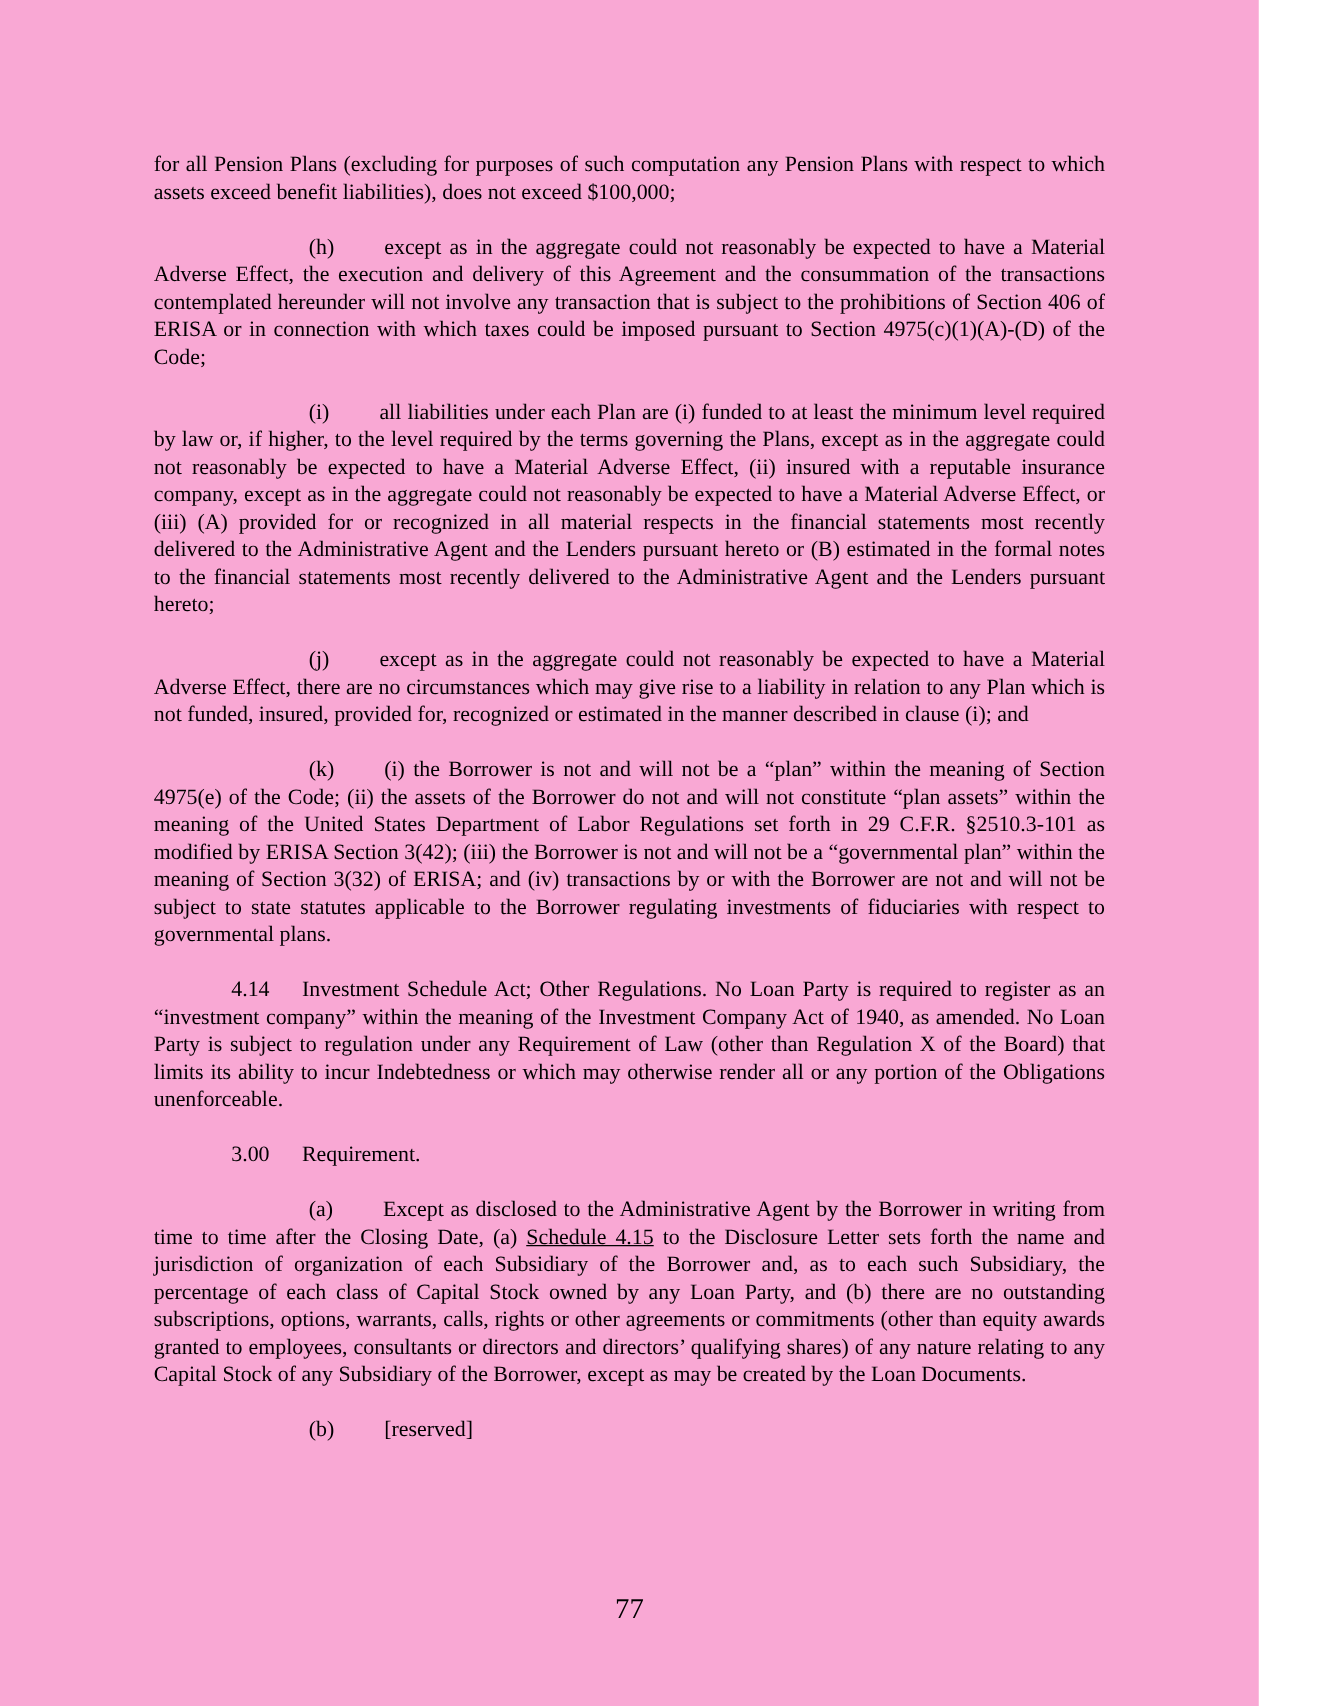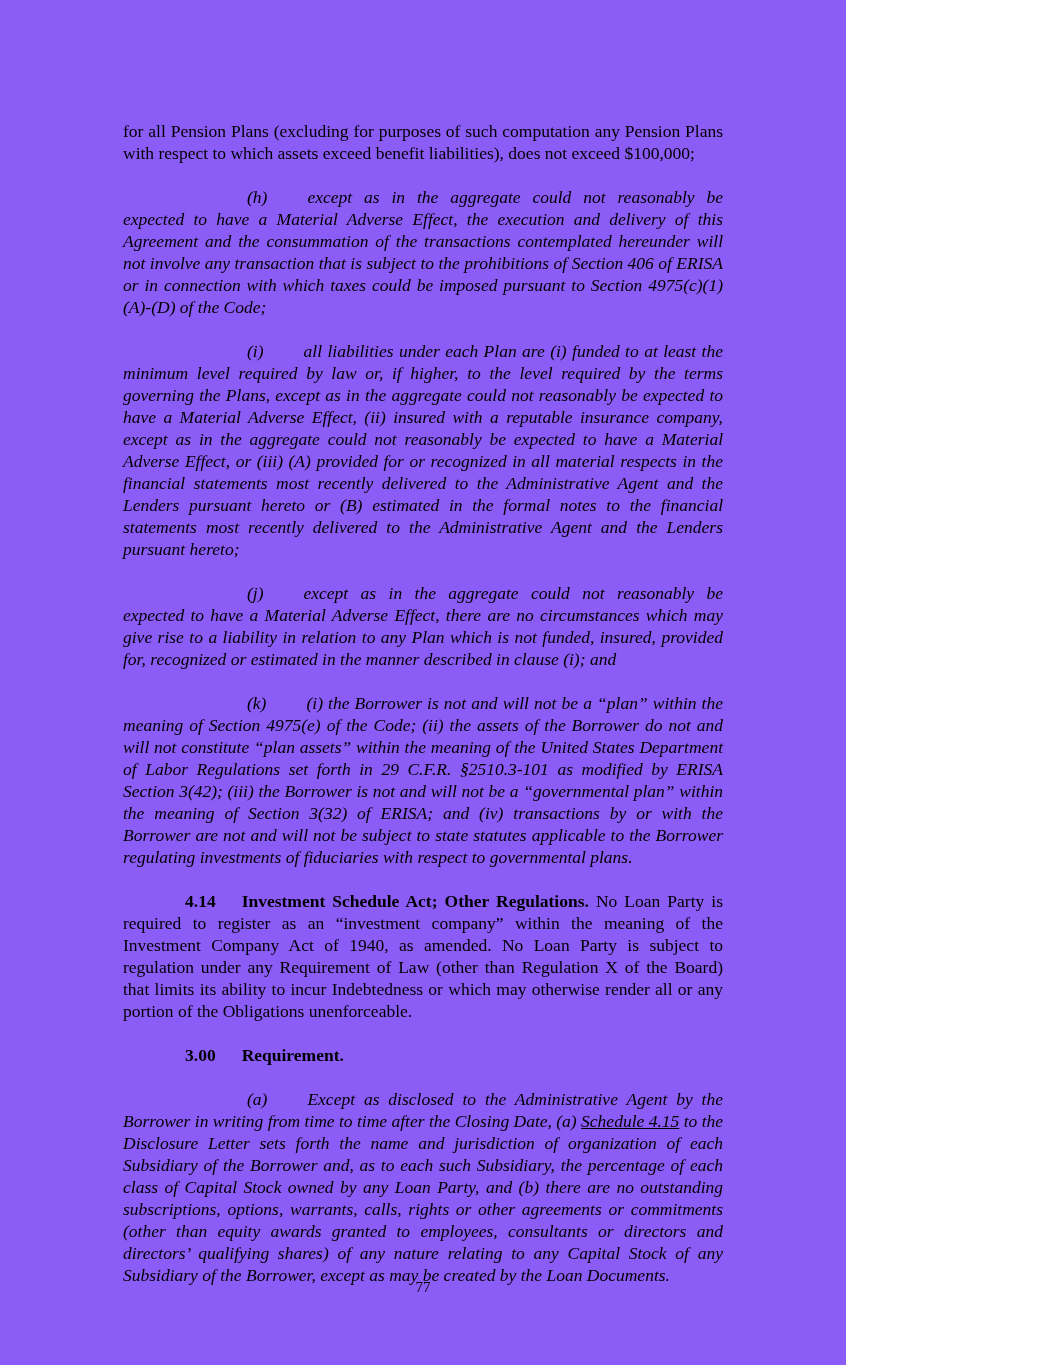--- a/index.html
+++ b/index.html
@@ -1,45 +1,45 @@
 <!DOCTYPE html>
 <html><head>
 <meta charset="utf-8">
 <style>
   html, body { margin: 0; padding: 0; background: #ffffff; }
   .page {
     position: relative;
-    width: 846px;
+    width: 1007px;
     height: 1365px;
-    background: #8b5cf6;
+    background: #f9a8d4;
     box-sizing: border-box;
     padding: 120px 123px 0 123px;
     font-family: "Liberation Serif", "DejaVu Serif", serif;
     font-size: 17.5px;
     line-height: 22px;
     color: #000000;
     overflow: hidden;
   }
   p.para {
     margin: 0 0 22px 0;
     text-align: justify;
   }
-  p.clause { text-indent: 124px; font-style: italic; }
+  p.clause { text-indent: 124px; }
   p.section { text-indent: 62px; }
   .tab-wide  { display: inline-block; width: 40px; }
   .tab-narrow{ display: inline-block; width: 26px; }
-  .bold { font-weight: bold; }
+  .bold { font-weight: normal; }
   .underline { text-decoration: underline; margin-top: 11px; }
   .page-number {
     position: absolute;
     left: 0;
     right: 0;
     top: 1276px;
     text-align: center;
-    font-size: 15px;
+    font-size: 23px;
   }
 </style>
 </head>
 <body>
 
 <div class="page">
 
   <p class="para"><span>for all Pension Plans (excluding for purposes of such computation any Pension Plans with respect to which assets exceed benefit liabilities), does not exceed $100,000;</span></p>
 
   <p class="para clause"><span>(h)</span><span class="tab-wide"></span><span>except as in the aggregate could not reasonably be expected to have a Material Adverse Effect, the execution and delivery of this Agreement and the consummation of the transactions contemplated hereunder will not involve any transaction that is subject to the prohibitions of Section 406 of ERISA or in connection with which taxes could be imposed pursuant to Section 4975(c)(1)(A)-(D) of the Code;</span></p>
@@ -52,17 +52,18 @@
 
   <p class="para section"><span class="bold">4.14</span><span class="tab-narrow"></span><span class="bold">Investment Schedule Act; Other Regulations.</span>
     <span>No Loan Party is required to register as an “investment company” within the meaning of the Investment Company Act of 1940, as amended.  No Loan Party is subject to regulation under any Requirement of Law (other than Regulation X of the Board) that limits its ability to incur Indebtedness or which may otherwise render all or any portion of the Obligations unenforceable.</span></p>
 
   <p class="para section"><span class="bold">3.00</span><span class="tab-narrow"></span><span class="bold">Requirement.</span></p>
 
   <p class="para clause"><span>(a)</span><span class="tab-wide"></span><span>Except as disclosed to the Administrative Agent by the Borrower in writing from time to time after the Closing Date, (a)</span>
     <span class="underline">Schedule 4.15</span>
     <span>to the Disclosure Letter sets forth the name and jurisdiction of organization of each Subsidiary of the Borrower and, as to each such Subsidiary, the percentage of each class of Capital Stock owned by any Loan Party, and (b) there are no outstanding subscriptions, options, warrants, calls, rights or other agreements or commitments (other than equity awards granted to employees, consultants or directors and directors’ qualifying shares) of any nature relating to any Capital Stock of any Subsidiary of the Borrower, except as may be created by the Loan Documents.</span></p>
 
+  <p class="para clause"><span>(b)</span><span class="tab-wide"></span><span>[reserved]</span></p>
 
 
   <div class="page-number">77</div>
 
 </div>
 
 </body></html>

